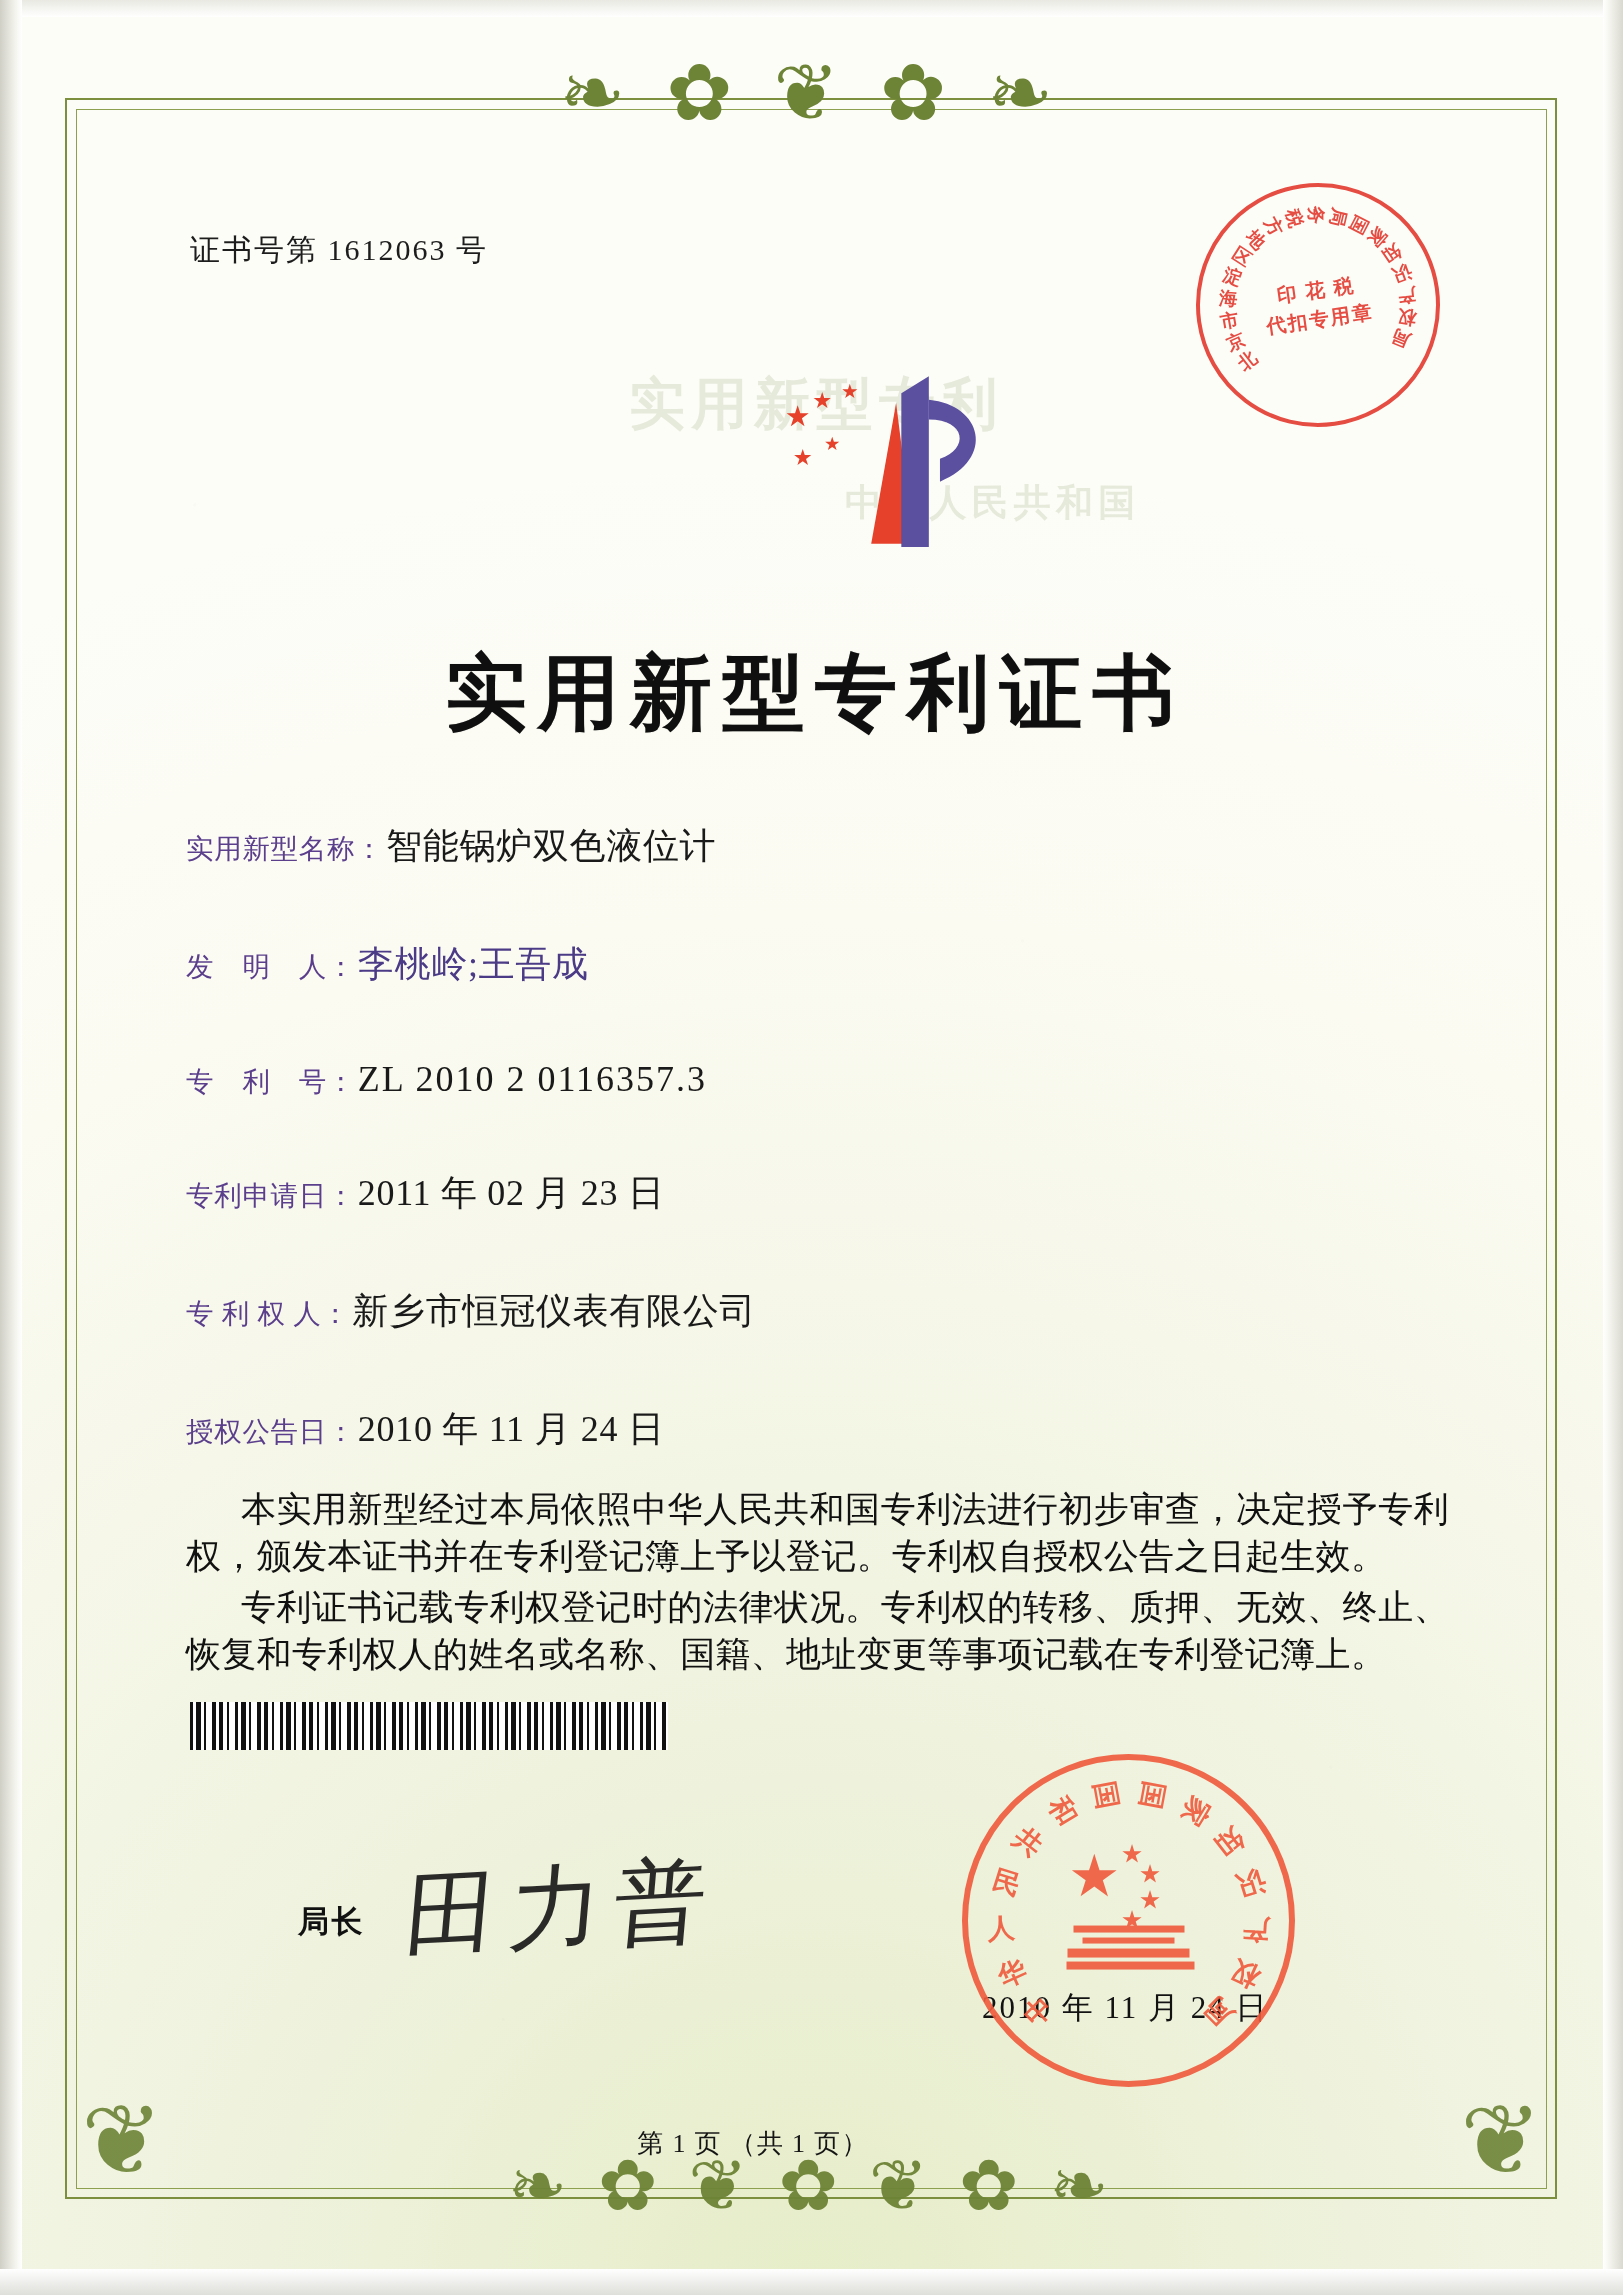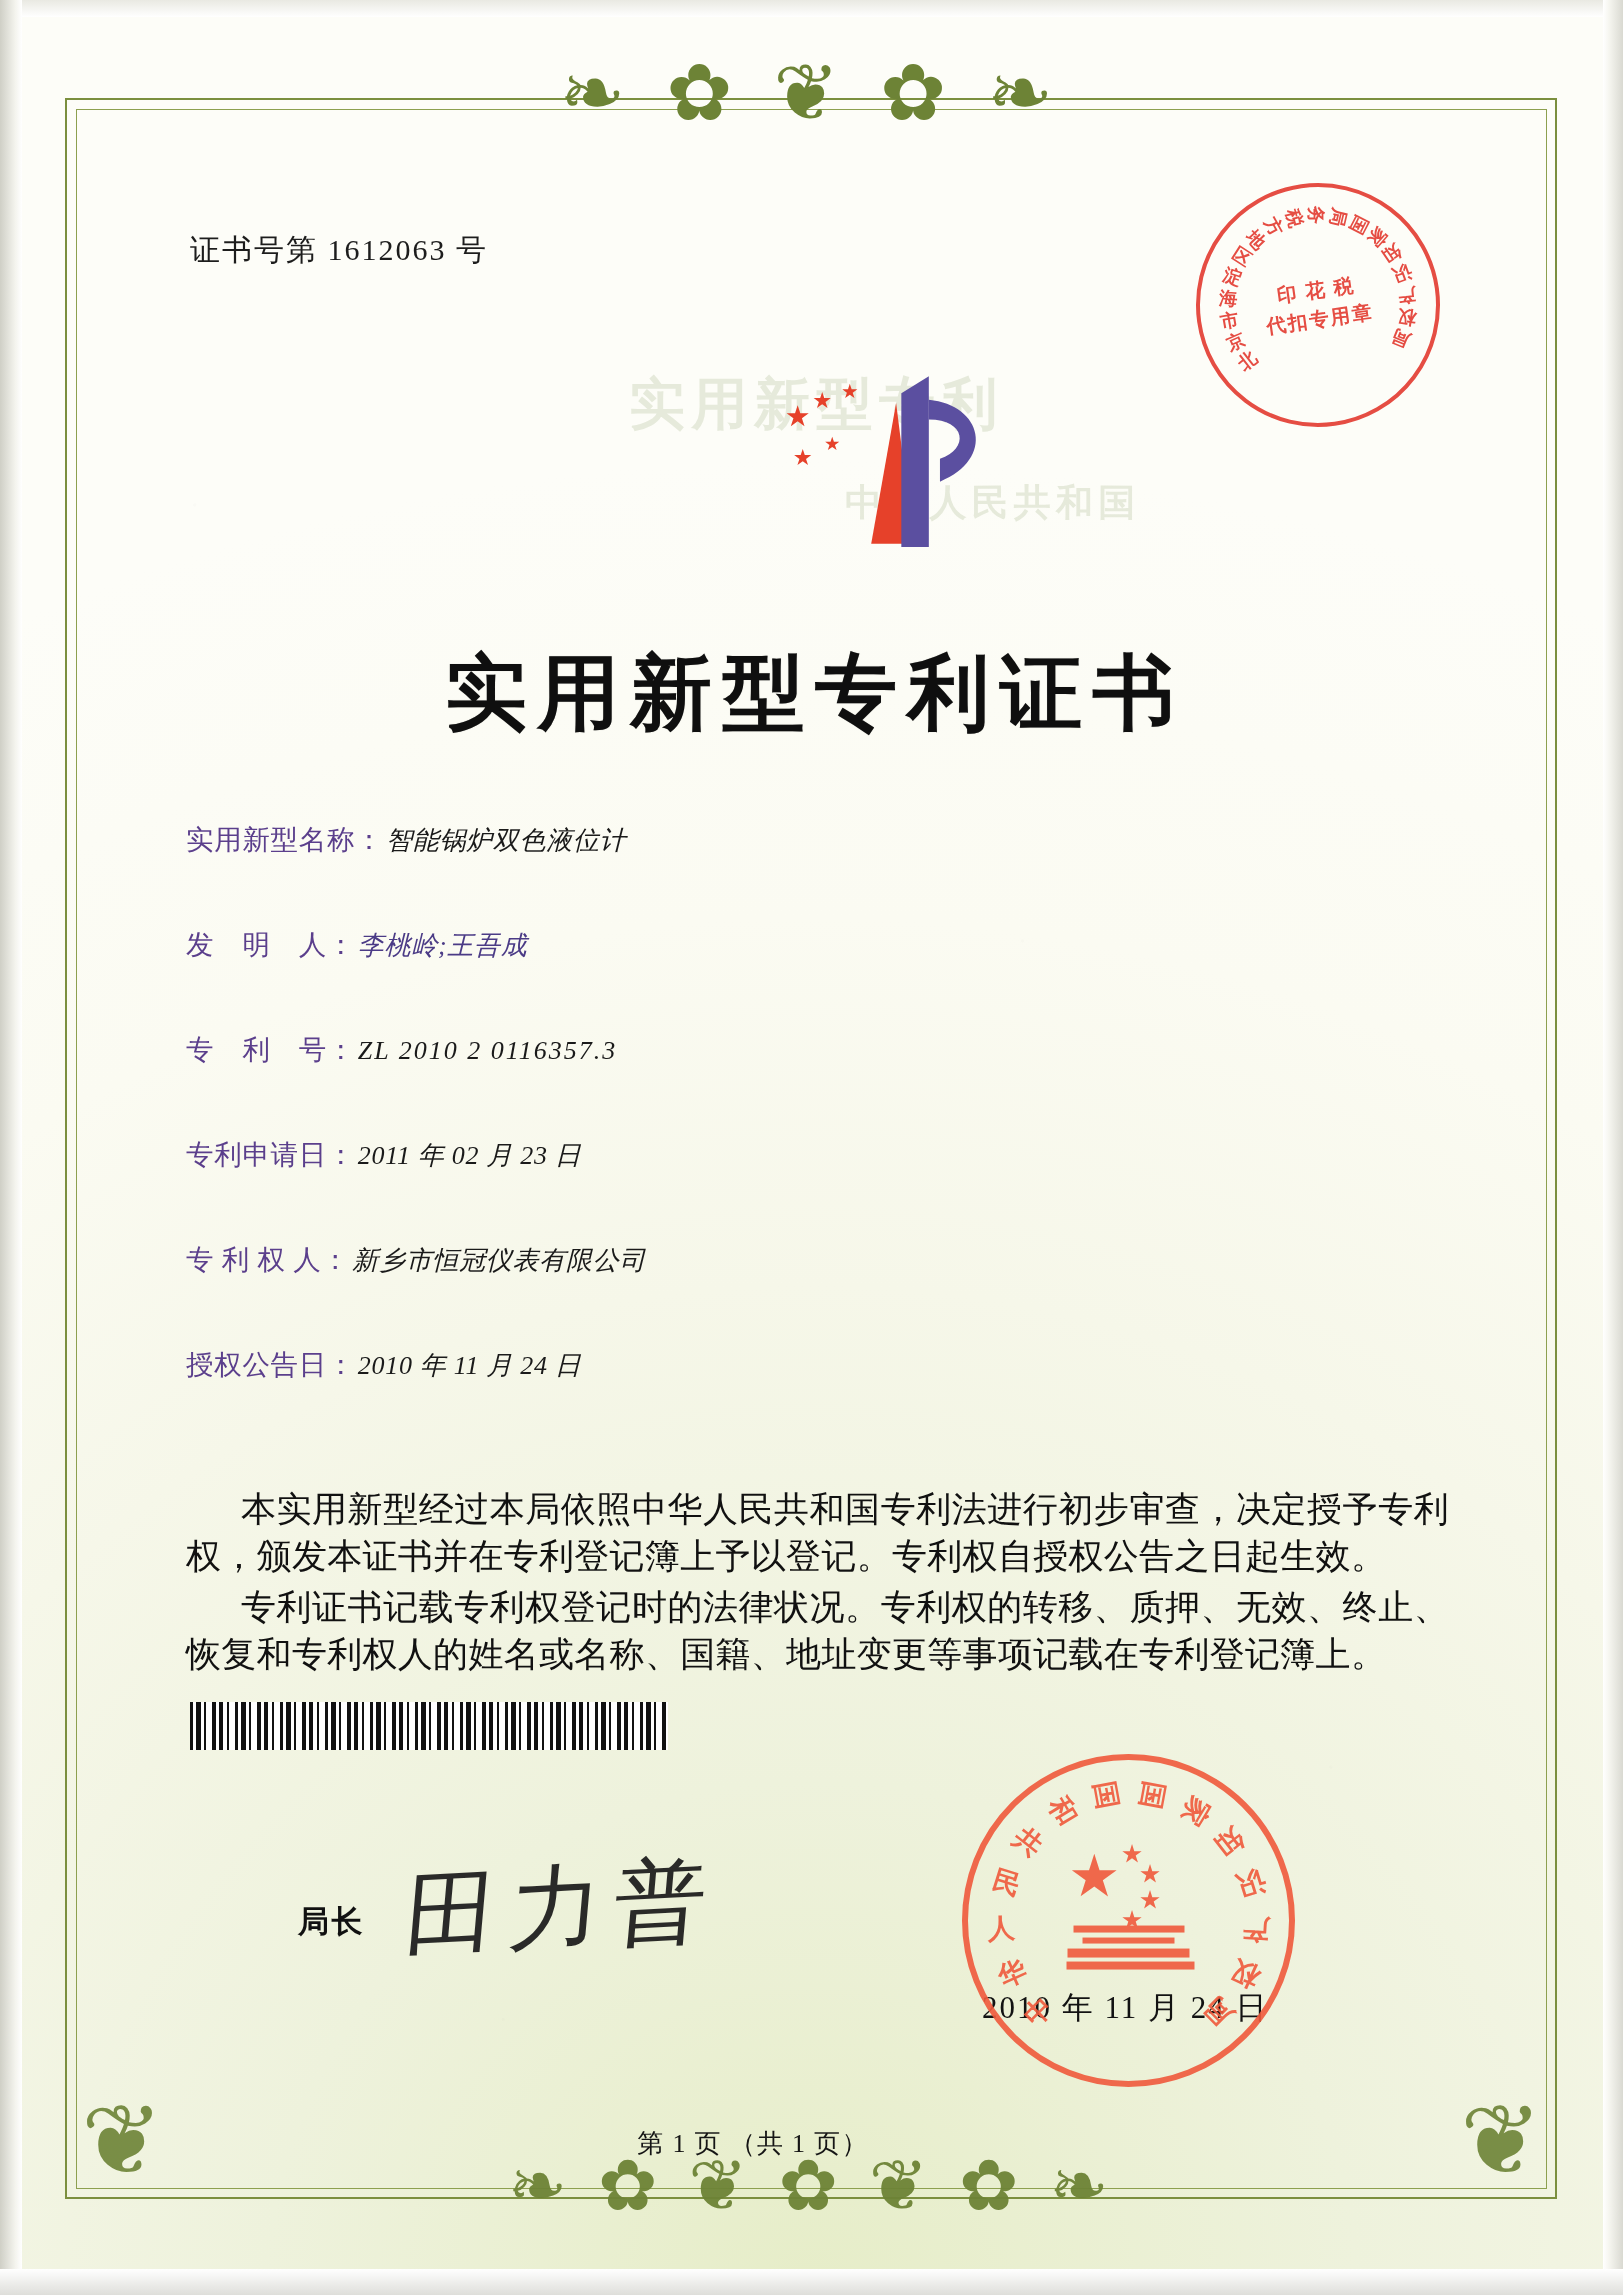--- a/index.html
+++ b/index.html
@@ -147,24 +147,23 @@
     color: #161616;
     letter-spacing: 0.7px;
   }
   .field-label {
     white-space: nowrap;
     color: #5b3f8c;
     font-size: 27.5px;
   }
   .field-value {
     color: #1a1a1a;
-    font-size: 26px;
+    font-size: 36px;
     margin-left: 2.6px;
     letter-spacing: 0.7px;
-    font-style: italic;
   }
   .field-value.mono { font-family: "Liberation Serif", serif; letter-spacing: 2px; }
   .field-value.violet { color:#4b3b86; }
 
   
   .body-text {
     position: absolute;
     left: 68px; top: 1335px;
     width: 1263px;
     font-size: 35px;

